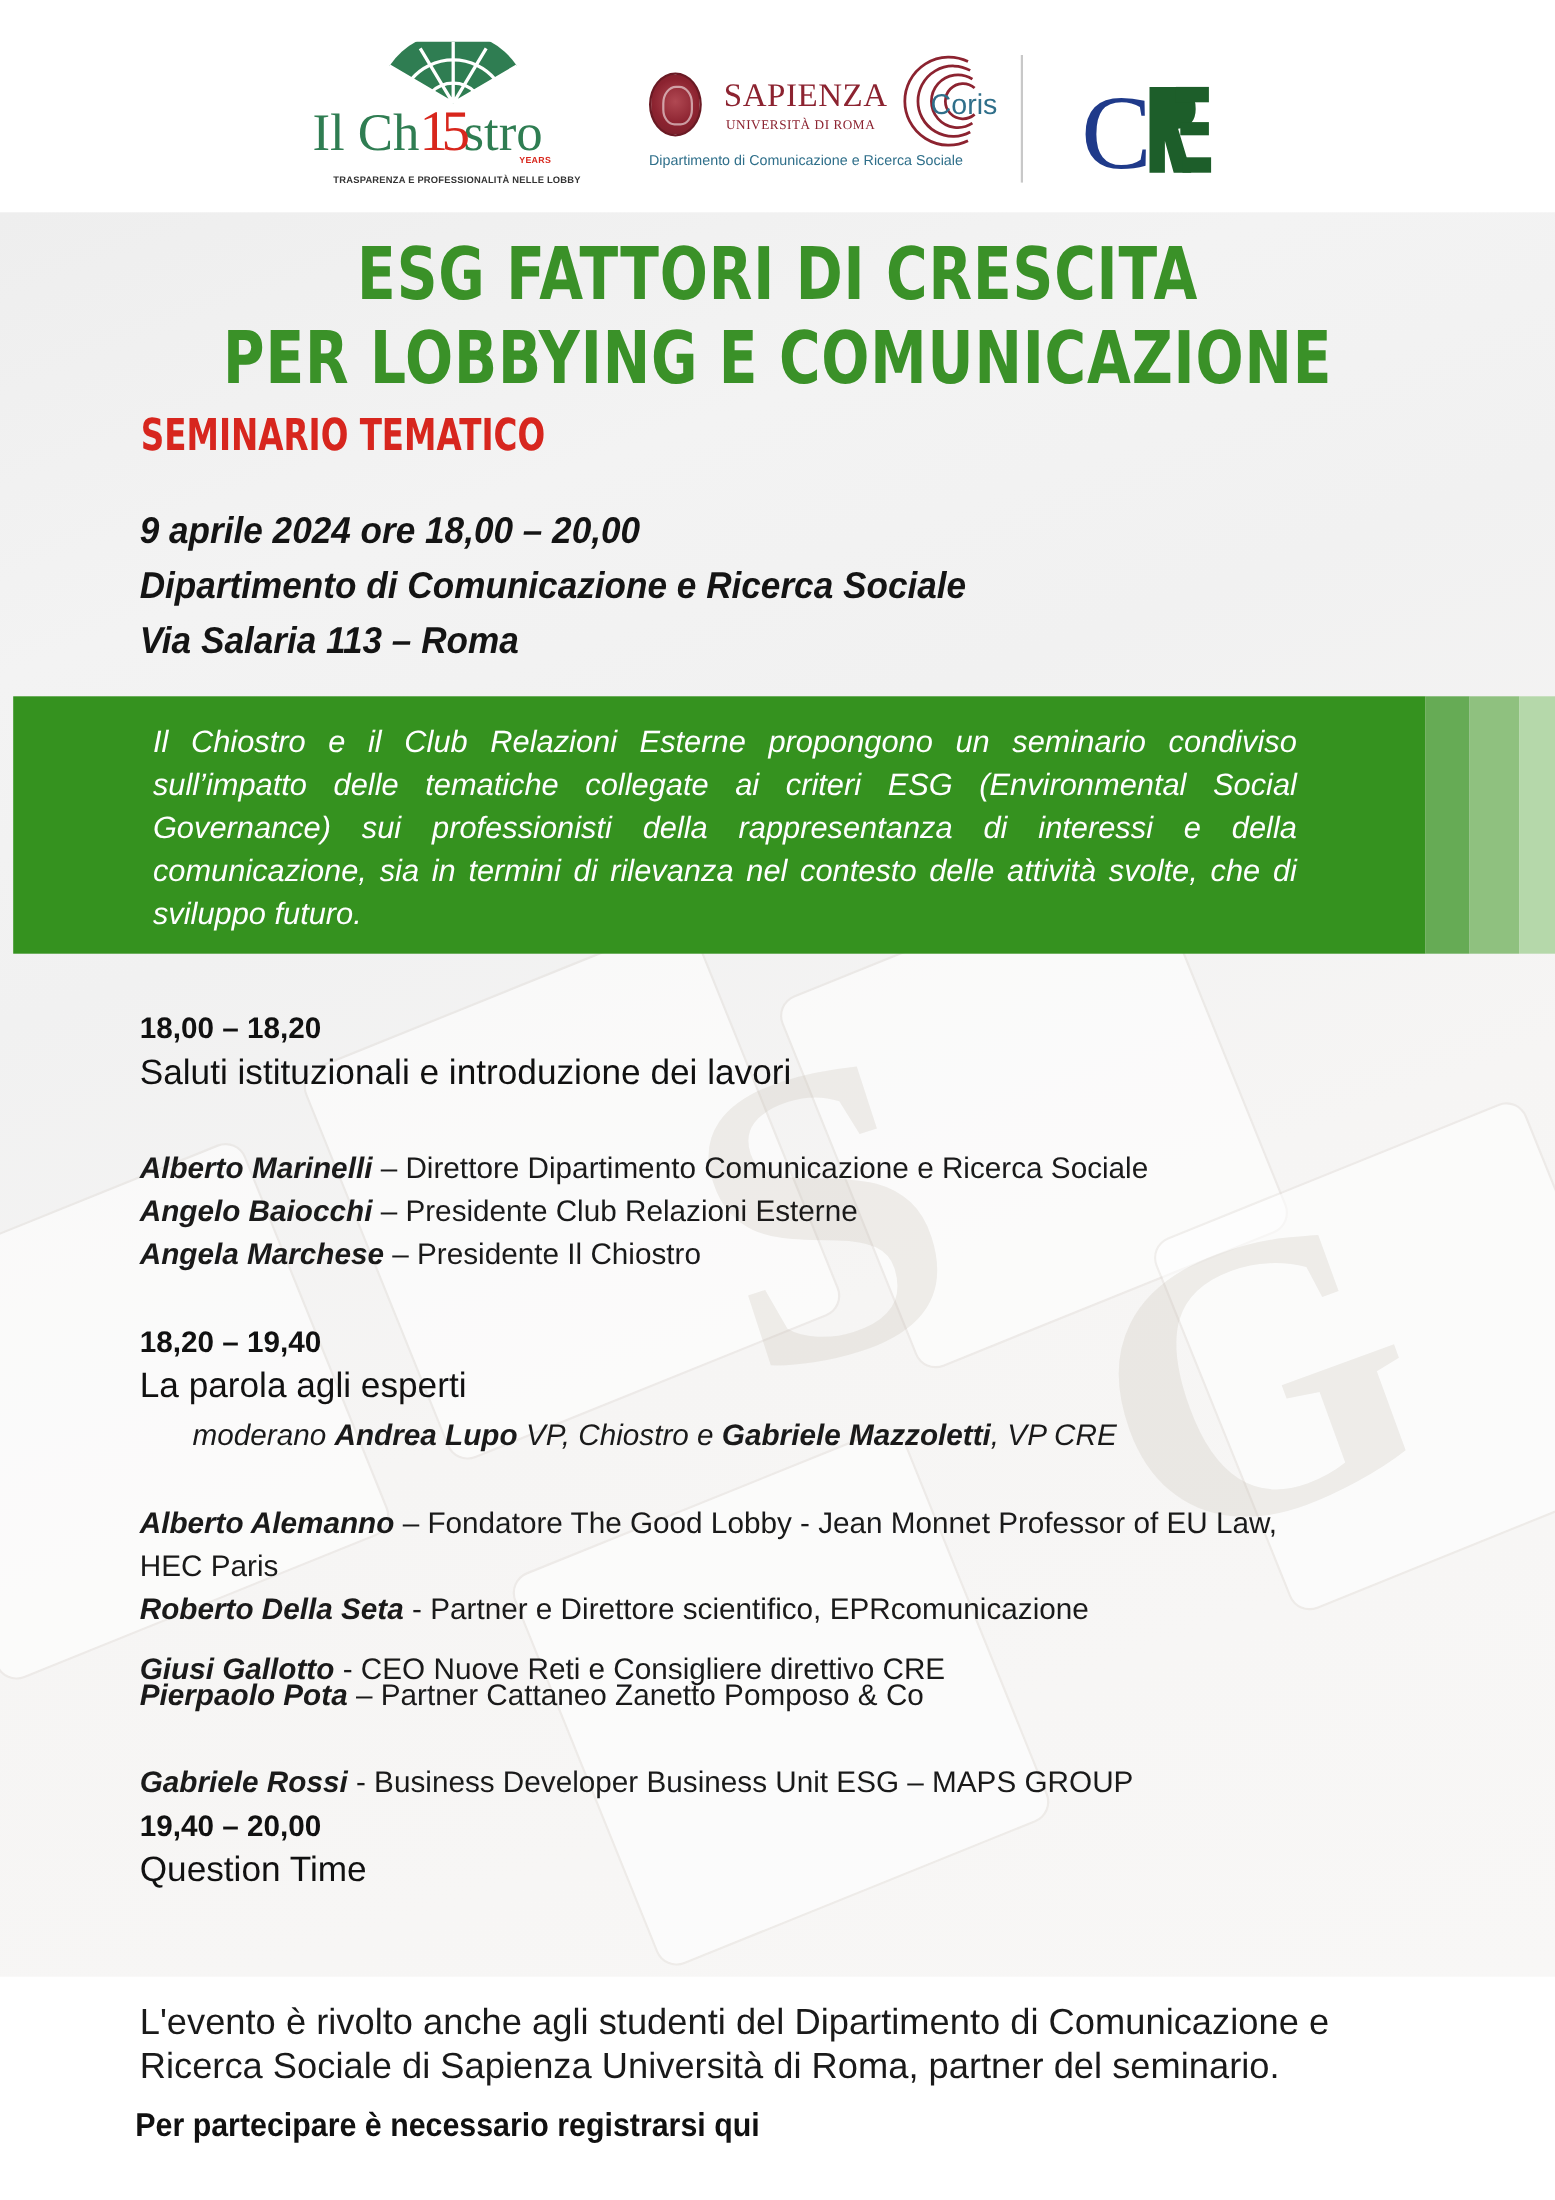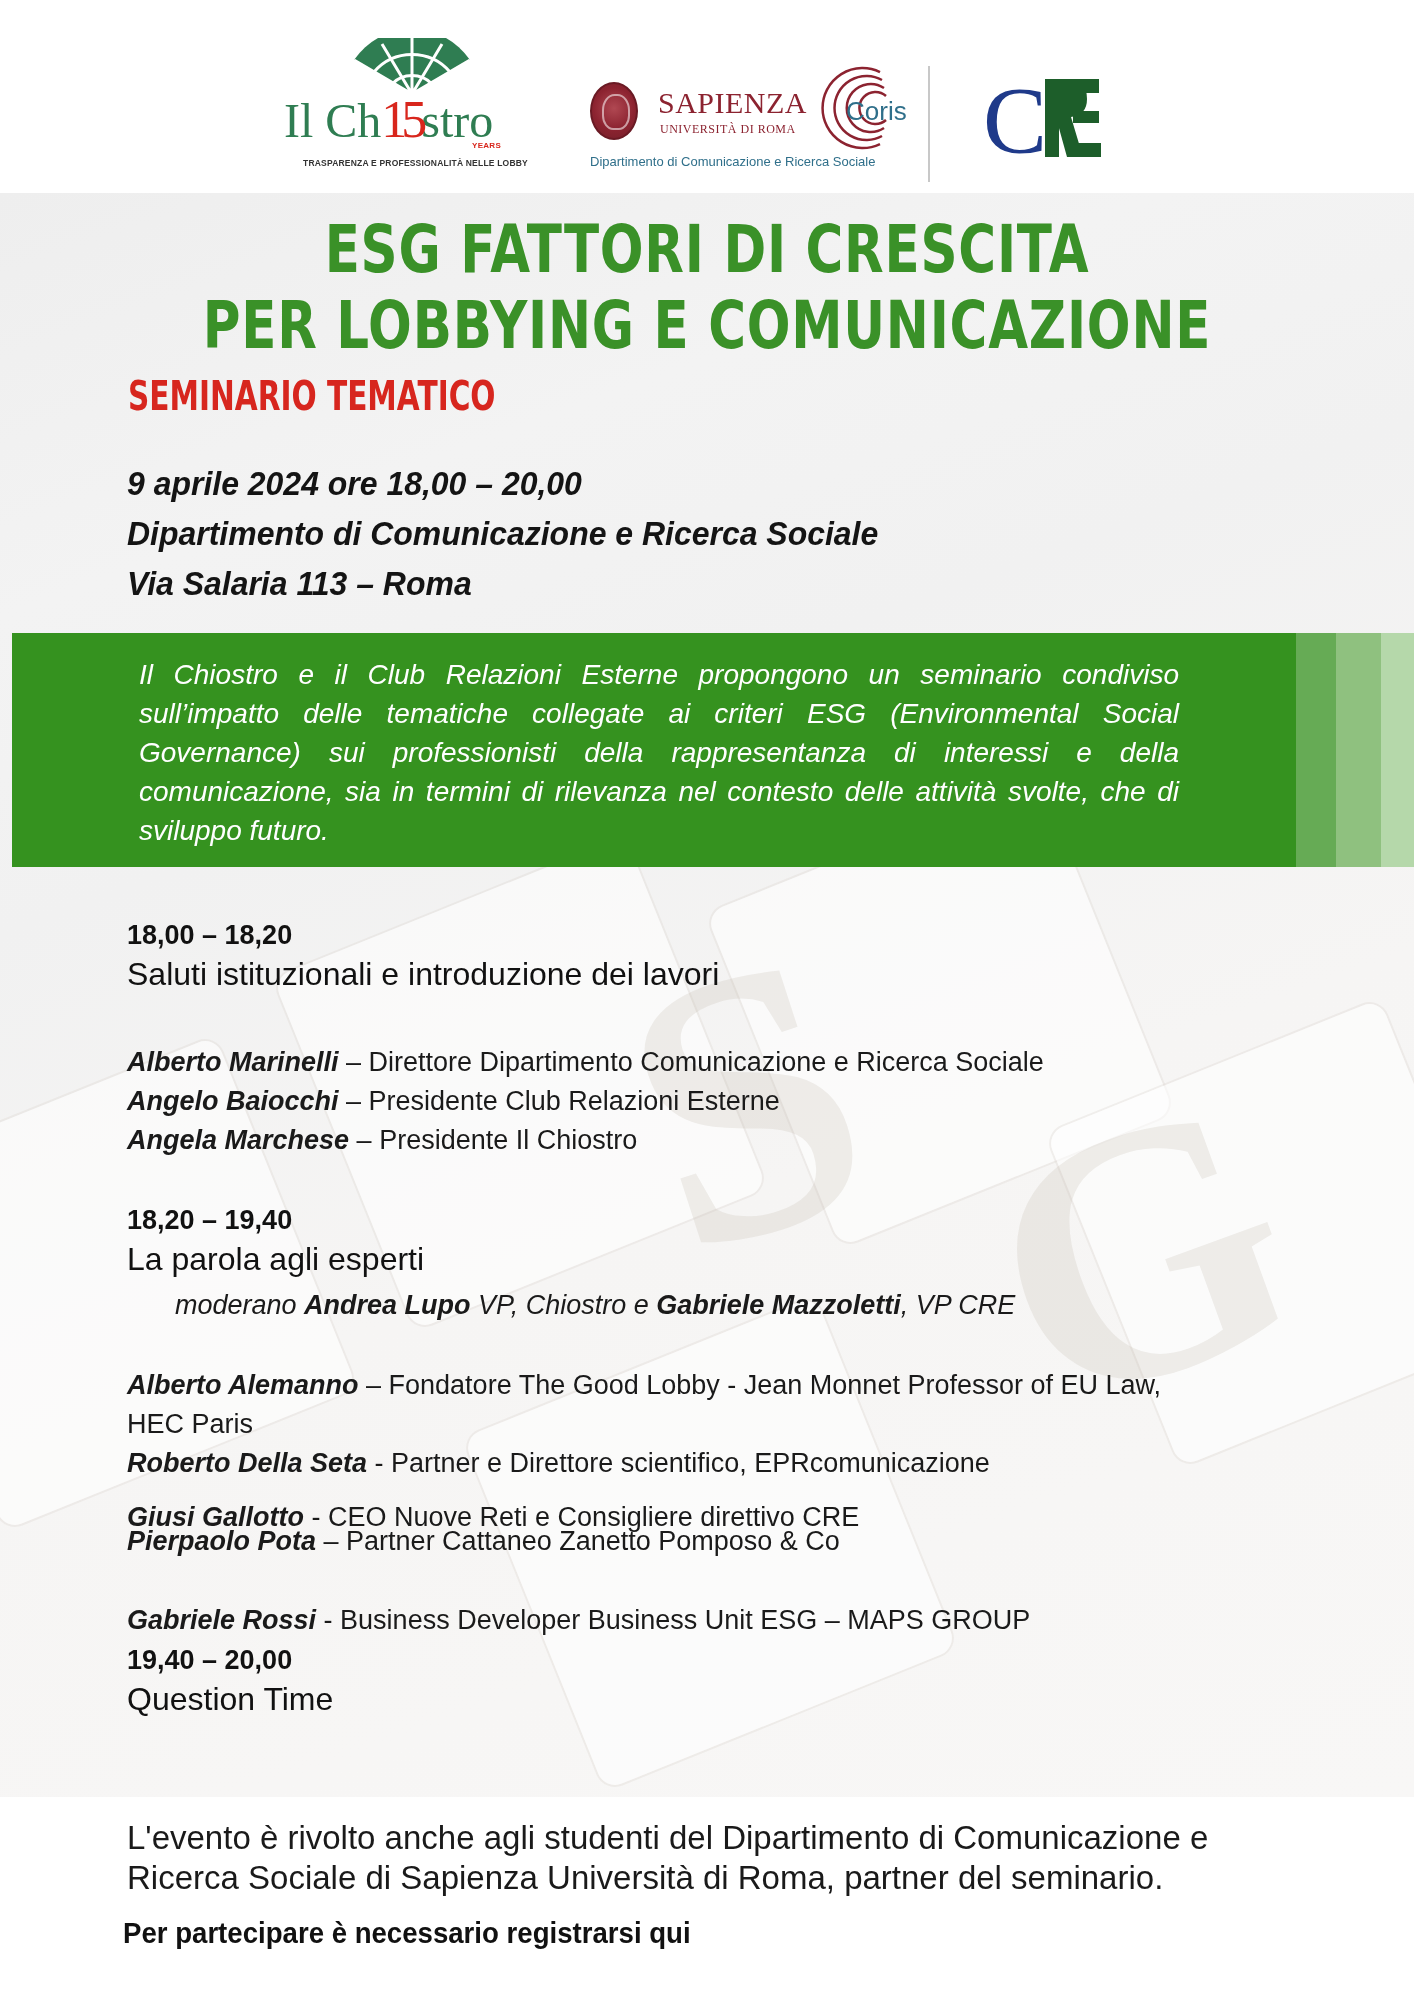--- a/index.html
+++ b/index.html
@@ -12,21 +12,21 @@
   .chiostro { position: absolute; left: 282px; top: 38px; width: 260px; height: 135px; }
   .chiostro svg.fan { position: absolute; left: 70px; top: 0; }
   .chiostro .wordmark { position: absolute; left: 2px; top: 56px; font-family: "Liberation Serif", serif;
     font-size: 48px; color: #2f7d52; letter-spacing: 0px; white-space: nowrap; line-height: 1; }
   .chiostro .wordmark .fifteen { color: #d8261c; font-size: 52px; letter-spacing: -6px; position: relative; }
   .chiostro .wordmark .years { position: absolute; left: 188px; top: 48px; font-family: "Liberation Sans", sans-serif;
     font-size: 8px; font-weight: bold; color: #d8261c; letter-spacing: 0.3px; }
   .chiostro .tagline { position: absolute; left: 21px; top: 120px; font-size: 8.5px; font-weight: bold; color: #333;
     letter-spacing: 0.2px; white-space: nowrap; font-family: "Liberation Sans", sans-serif; }
 
-  .sapienza { position: absolute; left: 588px; top: 66px; width: 340px; height: 116px; }
+  .sapienza { position: absolute; left: 588px; top: 50px; width: 340px; height: 116px; }
   .sapienza .seal { position: absolute; left: 2px; top: 16px; width: 48px; height: 58px; border-radius: 50%;
     background: radial-gradient(circle at 50% 45%, #b04852 0%, #8c2330 55%, #74202a 100%); border: 2px solid #6a1a24; }
   .sapienza .seal::after { content: ""; position: absolute; left: 10px; top: 10px; width: 24px; height: 32px;
     border: 2px solid rgba(255,255,255,0.55); border-radius: 45% 45% 40% 40%; }
   .sapienza .s-name { position: absolute; left: 70px; top: 22px; font-family: "Liberation Serif", serif;
     font-size: 30px; color: #8c2330; letter-spacing: 0.5px; line-height: 1; }
   .sapienza .s-sub { position: absolute; left: 72px; top: 56px; font-family: "Liberation Serif", serif;
     font-size: 12px; color: #8c2330; letter-spacing: 0.5px; }
   .sapienza .coris-arcs { position: absolute; left: 222px; top: 0; }
   .sapienza .coris { position: absolute; left: 258px; top: 30px; font-size: 26px; color: #2f6f8a; }

